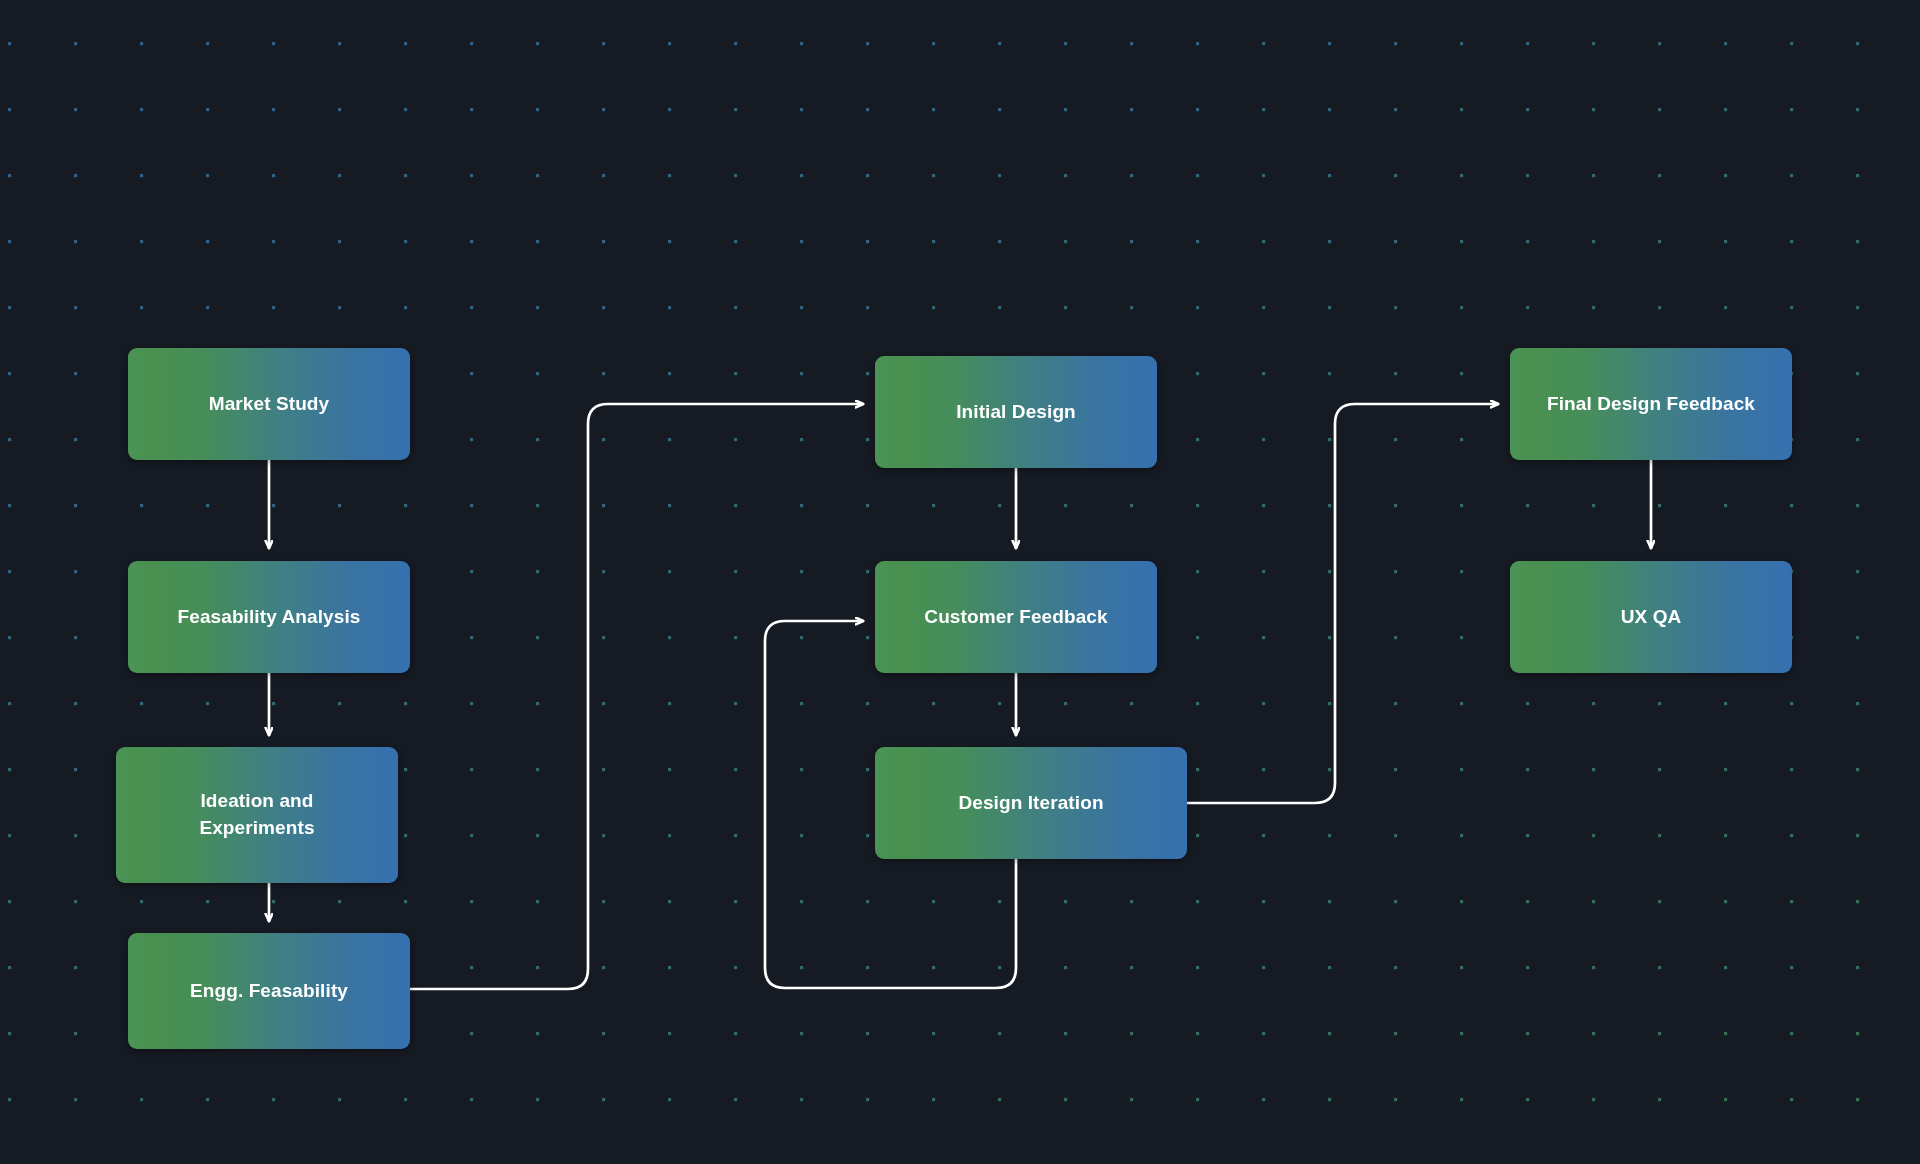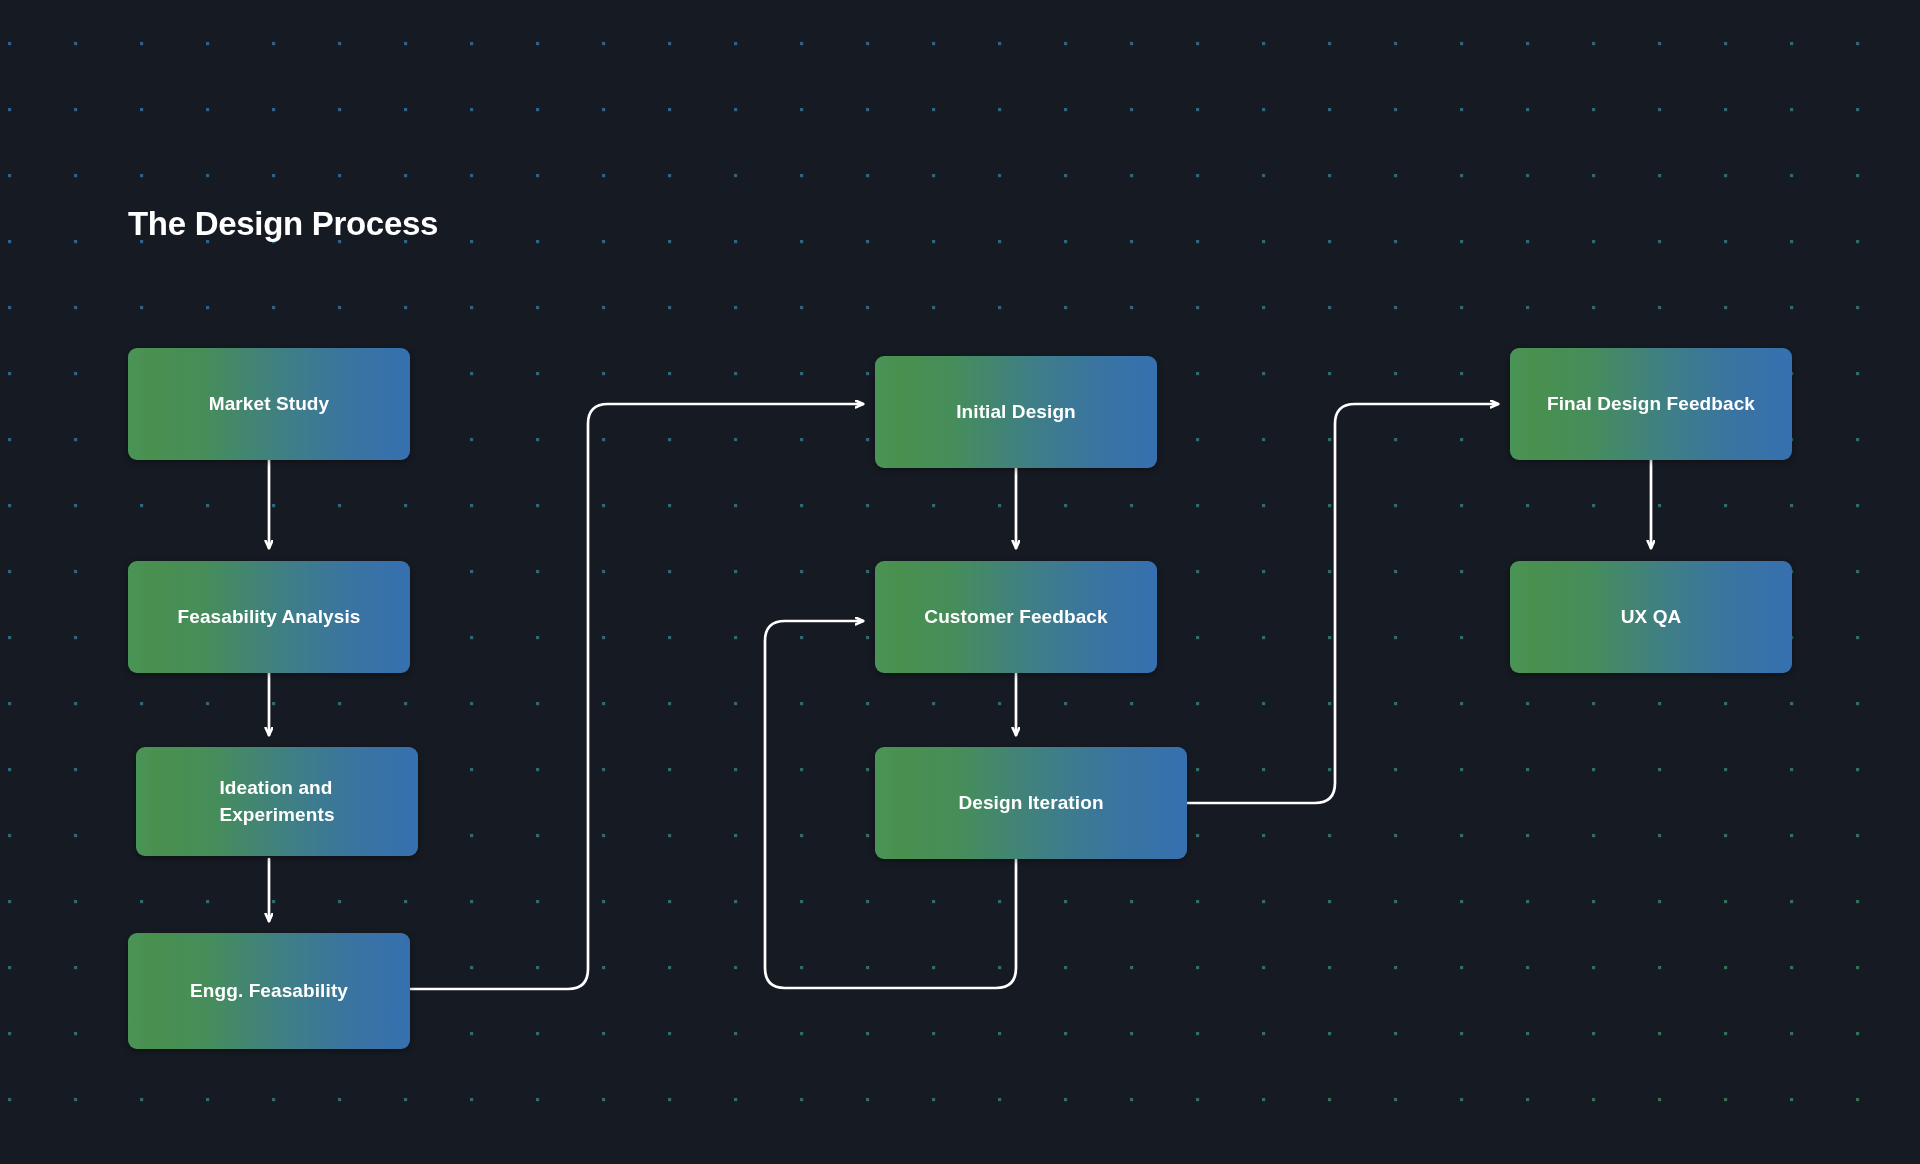--- a/index.html
+++ b/index.html
@@ -52,21 +52,21 @@
 
   
   .node {
     position: absolute;
     z-index: 4;
     border-radius: 9px;
     background-image: linear-gradient(to right, #4a9457 0%, #49904f 8%, #468d5b 28%, #3f7f85 55%, #3a74a0 78%, #3670b0 100%);
     display: flex;
     align-items: center;
     justify-content: center;
-    text-align: left;
+    text-align: center;
     box-shadow: 0 2px 6px rgba(0,0,0,0.35);
   }
 
   .node-label {
     color: #ffffff;
     font-size: 19px;
     font-weight: bold;
     line-height: 1.42;
     letter-spacing: 0.1px;
     padding: 0 12px;
@@ -567,21 +567,20 @@
       <rect x="1394" y="1098" width="3.2" height="3.2" fill="rgb(52,112,87)"></rect>
       <rect x="1460" y="1098" width="3.2" height="3.2" fill="rgb(52,112,85)"></rect>
       <rect x="1526" y="1098" width="3.2" height="3.2" fill="rgb(52,113,84)"></rect>
       <rect x="1592" y="1098" width="3.2" height="3.2" fill="rgb(52,113,83)"></rect>
       <rect x="1658" y="1098" width="3.2" height="3.2" fill="rgb(52,113,82)"></rect>
       <rect x="1724" y="1098" width="3.2" height="3.2" fill="rgb(52,113,81)"></rect>
       <rect x="1790" y="1098" width="3.2" height="3.2" fill="rgb(53,114,80)"></rect>
       <rect x="1856" y="1098" width="3.2" height="3.2" fill="rgb(53,114,79)"></rect>
     </svg>
 
-  <div id="page-title">The Design Process</div>
 
   <svg id="edges" width="1920" height="1164" viewBox="0 0 1920 1164" aria-hidden="true">
     <defs>
       <marker id="arrowhead" markerWidth="11" markerHeight="11" refX="8.4" refY="4.2" orient="auto" markerUnits="userSpaceOnUse">
         <path d="M1.2,0.8 L8.6,4.2 L1.2,7.6" fill="none" stroke="#ffffff" stroke-width="2.6" stroke-linecap="round" stroke-linejoin="round"></path>
       </marker>
     </defs>
 
     <g fill="none" stroke="#ffffff" stroke-width="2.7" stroke-linecap="round" stroke-linejoin="round">
 
@@ -605,21 +604,21 @@
     </g>
   </svg>
 
   <div id="nodes-layer">
       <div class="node" style="left: 128px; top: 348px; width: 282px; height: 112px;">
         <div class="node-label">Market Study</div>
       </div>
       <div class="node" style="left: 128px; top: 561px; width: 282px; height: 112px;">
         <div class="node-label">Feasability Analysis</div>
       </div>
-      <div class="node" style="left: 136px; top: 747px; width: 282px; height: 109px;">
+      <div class="node" style="left: 116px; top: 747px; width: 282px; height: 136px;">
         <div class="node-label">Ideation and
 Experiments</div>
       </div>
       <div class="node" style="left: 128px; top: 933px; width: 282px; height: 116px;">
         <div class="node-label">Engg. Feasability</div>
       </div>
       <div class="node" style="left: 875px; top: 356px; width: 282px; height: 112px;">
         <div class="node-label">Initial Design</div>
       </div>
       <div class="node" style="left: 875px; top: 561px; width: 282px; height: 112px;">

